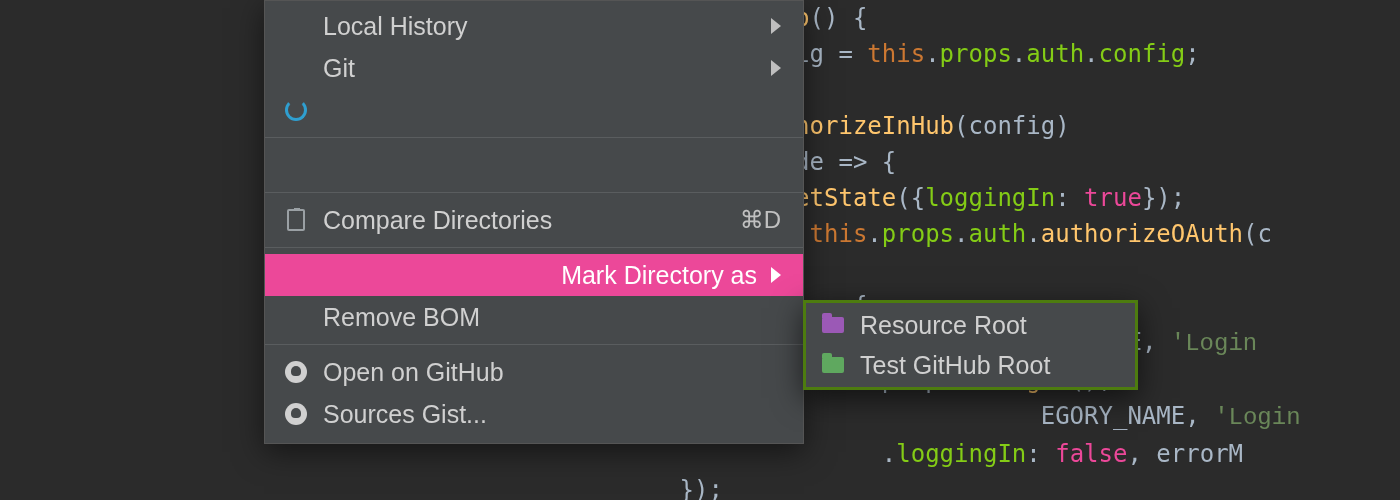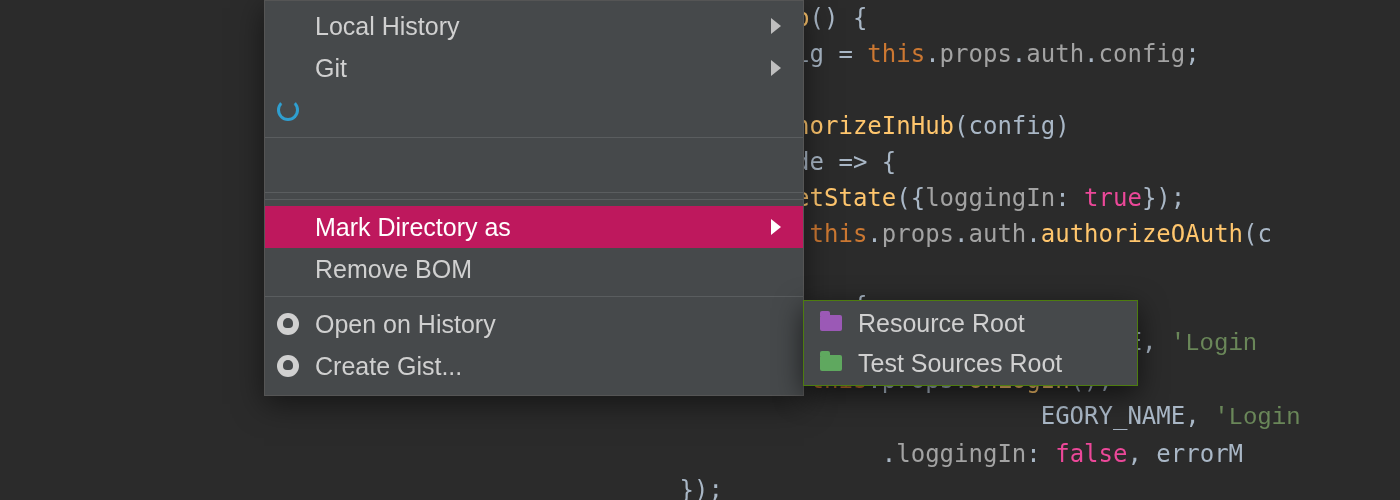--- a/index.html
+++ b/index.html
@@ -88,64 +88,65 @@
     padding: 0 10px;
     font-family: Menlo, Consolas, monospace;
     font-size: 24px;
     line-height: 36px;
     color: #a9b7c6;
     white-space: pre;
     overflow: hidden;
   }
   .tok-kw   { color: #cc7832; }
   .tok-id   { color: #a9b7c6; }
-  .tok-prop { color: #a3a3a3; }
+  .tok-prop { color: #84cc16; }
   .tok-call { color: #ffc66d; }
   .tok-punc { color: #a9b7c6; }
   .tok-str  { color: #6a8759; font-family: Liberation Mono, monospace; }
   .tok-bool { color: #ec4899; }
 
   
   .menu {
     position: absolute;
     left: 264px; top: 0;
     width: 540px;
     background: #46494b;
     border: 1px solid #555;
     box-shadow: 0 8px 28px rgba(0,0,0,.5);
     padding: 4px 0 8px 0;
     z-index: 10;
   }
   .menu-item {
     display: flex;
     align-items: center;
     height: 42px;
-    padding: 0 22px 0 10px;
+    padding: 0 22px 0 18px;
     color: #d0d0d0;
     gap: 14px;
     position: relative;
   }
   .menu-item .mi-icon {
     width: 26px; height: 26px; flex: 0 0 26px;
     display:flex; align-items:center; justify-content:center;
   }
   .menu-item .mi-label { flex: 1 1 auto; }
   .menu-item .mi-shortcut { color: #c0c0c0; font-size: 24px;}
   .menu-item .mi-sub {
     width: 0; height: 0;
     border-top: 8px solid transparent;
     border-bottom: 8px solid transparent;
     border-left: 10px solid #bfbfbf;
   }
   .menu-sep {
     height: 1px; background: #5a5d5f; margin: 6px 0;
   }
   .menu-item.selected {
-    background: #be185d;
+    background: #ec4899;
     color: #ffffff;
+    text-align: right;
   }
   .menu-item.selected .mi-sub { border-left-color: #fff; }
 
   
   .ico-sync {
     width:22px;height:22px;border:3px solid #2f9fd0;border-radius:50%;
     border-top-color:transparent;
   }
   .ico-compare {
     width:18px;height:22px;border:2px solid #9aa0a4;border-radius:2px;
@@ -159,21 +160,21 @@
   .ico-github::after{
     content:"";position:absolute;left:6px;top:5px;width:10px;height:10px;background:#46494b;border-radius:50% 50% 40% 40%;
   }
 
   
   .submenu {
     position: absolute;
     left: 803px; top: 300px;
     width: 335px;
     background: #46494b;
-    border: 1px solid #4d7c0f;
+    border: 3px solid #4d7c0f;
     box-shadow: 0 8px 28px rgba(0,0,0,.6);
     z-index: 20;
     padding: 2px 0;
   }
   .submenu .menu-item { height: 40px; padding-left: 14px; }
   .folder-color {
     width:22px;height:16px;border-radius:2px;position:relative;
   }
   .folder-color::before{content:"";position:absolute;left:0;top:-4px;width:10px;height:5px;border-radius:2px 2px 0 0;background:inherit;}
   .fc-purple{background:#9b59b6;}
@@ -289,51 +290,58 @@
     <div class="menu-item">
       <span class="mi-icon">
         <span class="ico-sync"></span>
       </span>
     </div>
     <div class="menu-sep"></div>
     <div class="menu-item">
       <span class="mi-icon"></span>
     </div>
     <div class="menu-sep"></div>
+    <div class="menu-item">
+      <span class="mi-icon">
+        <span class="ico-compare"></span>
+      </span>
+      <span class="mi-label">Compare Directories</span>
+      <span class="mi-shortcut">⌘D</span>
+    </div>
     <div class="menu-sep"></div>
     <div class="menu-item selected">
       <span class="mi-icon"></span>
       <span class="mi-label">Mark Directory as</span>
       <span class="mi-sub"></span>
     </div>
     <div class="menu-item">
       <span class="mi-icon"></span>
       <span class="mi-label">Remove BOM</span>
     </div>
     <div class="menu-sep"></div>
     <div class="menu-item">
       <span class="mi-icon">
         <span class="ico-github"></span>
       </span>
-      <span class="mi-label">Open on History</span>
+      <span class="mi-label">Open on GitHub</span>
     </div>
     <div class="menu-item">
       <span class="mi-icon">
         <span class="ico-github"></span>
       </span>
-      <span class="mi-label">Create Gist...</span>
+      <span class="mi-label">Sources Gist...</span>
     </div>
   </div>
 
 <div class="submenu" id="submenu">
     <div class="menu-item">
       <span class="mi-icon">
         <span class="folder-color fc-purple"></span>
       </span>
       <span class="mi-label">Resource Root</span>
     </div>
     <div class="menu-item">
       <span class="mi-icon">
         <span class="folder-color fc-green"></span>
       </span>
-      <span class="mi-label">Test Sources Root</span>
+      <span class="mi-label">Test GitHub Root</span>
     </div>
   </div>
 
 </body></html>

